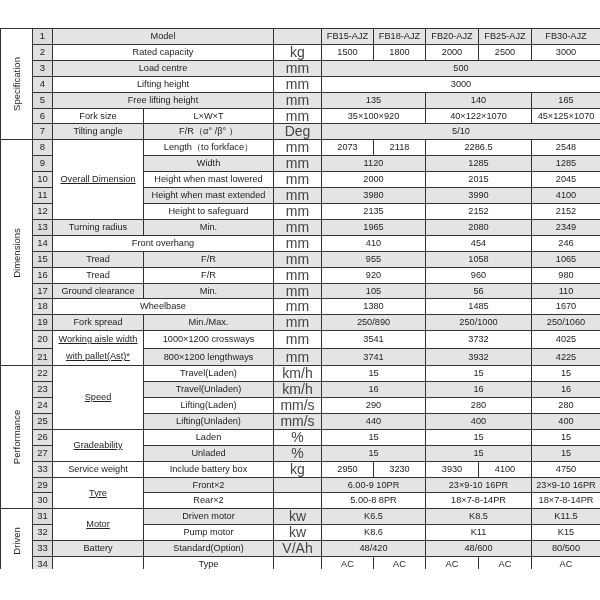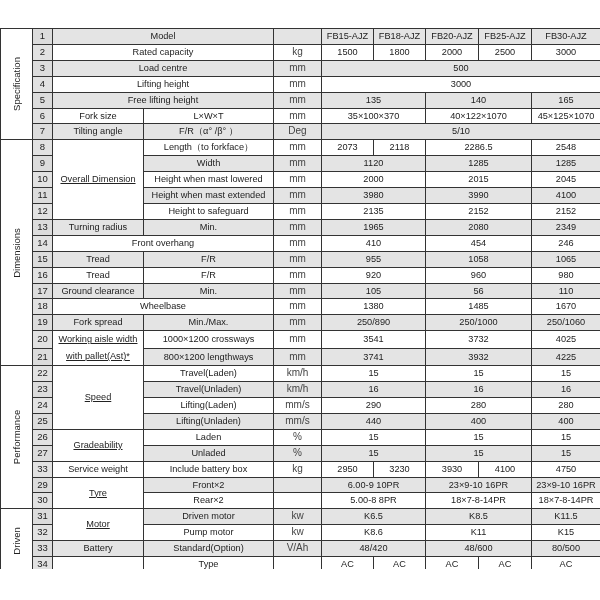--- a/index.html
+++ b/index.html
@@ -7,21 +7,21 @@
          font-family:"Liberation Sans", "DejaVu Sans", sans-serif; color:#222; }
   #spec { position:absolute; left:0; top:28px; border-collapse:collapse; table-layout:fixed; width:600px; }
   #spec td { border:1px solid #333; height:14.9px; padding:0; text-align:center;
              font-size:9.2px; line-height:14.9px; white-space:nowrap; overflow:hidden; }
   #spec td.grp { background:#fff; position:relative; font-size:9.5px; }
   #spec td.grp .vt { position:absolute; left:50%; top:50%; transform:translate(-50%,-50%) rotate(-90deg); white-space:nowrap; }
   #spec td.num { background:#e2e2e2; font-size:9.5px; }
   #spec tr.sh td { background:#e4e4e4; }
   #spec tr.sh td.num { background:#dcdcdc; }
   #spec td.wh { background:#fff !important;text-decoration:underline; }
-  #spec td.unit { color:#444; font-size:10px; }
+  #spec td.unit { color:#444; font-size:14px; }
   #spec td.two { white-space:normal; line-height:17px; }
   #clip { position:absolute; left:0; top:569px; width:600px; height:31px; background:#fff; }
 </style>
 </head>
 <body>
 
 <table id="spec">
   <colgroup>
     <col style="width:32px">
       <col style="width:20px">
@@ -82,21 +82,21 @@
     <td colspan="2">135</td>
     <td colspan="2">140</td>
     <td>165</td>
   </tr>
 
   <tr>
     <td class="num">6</td>
     <td>Fork size</td>
     <td>L×W×T</td>
     <td class="unit">mm</td>
-    <td colspan="2">35×100×370</td>
+    <td colspan="2">35×100×920</td>
     <td colspan="2">40×122×1070</td>
     <td>45×125×1070</td>
   </tr>
 
   <tr class="sh">
     <td class="num">7</td>
     <td>Tilting angle</td>
     <td>F/R（α° /β° ）</td>
     <td class="unit">Deg</td>
     <td colspan="5">5/10</td>

